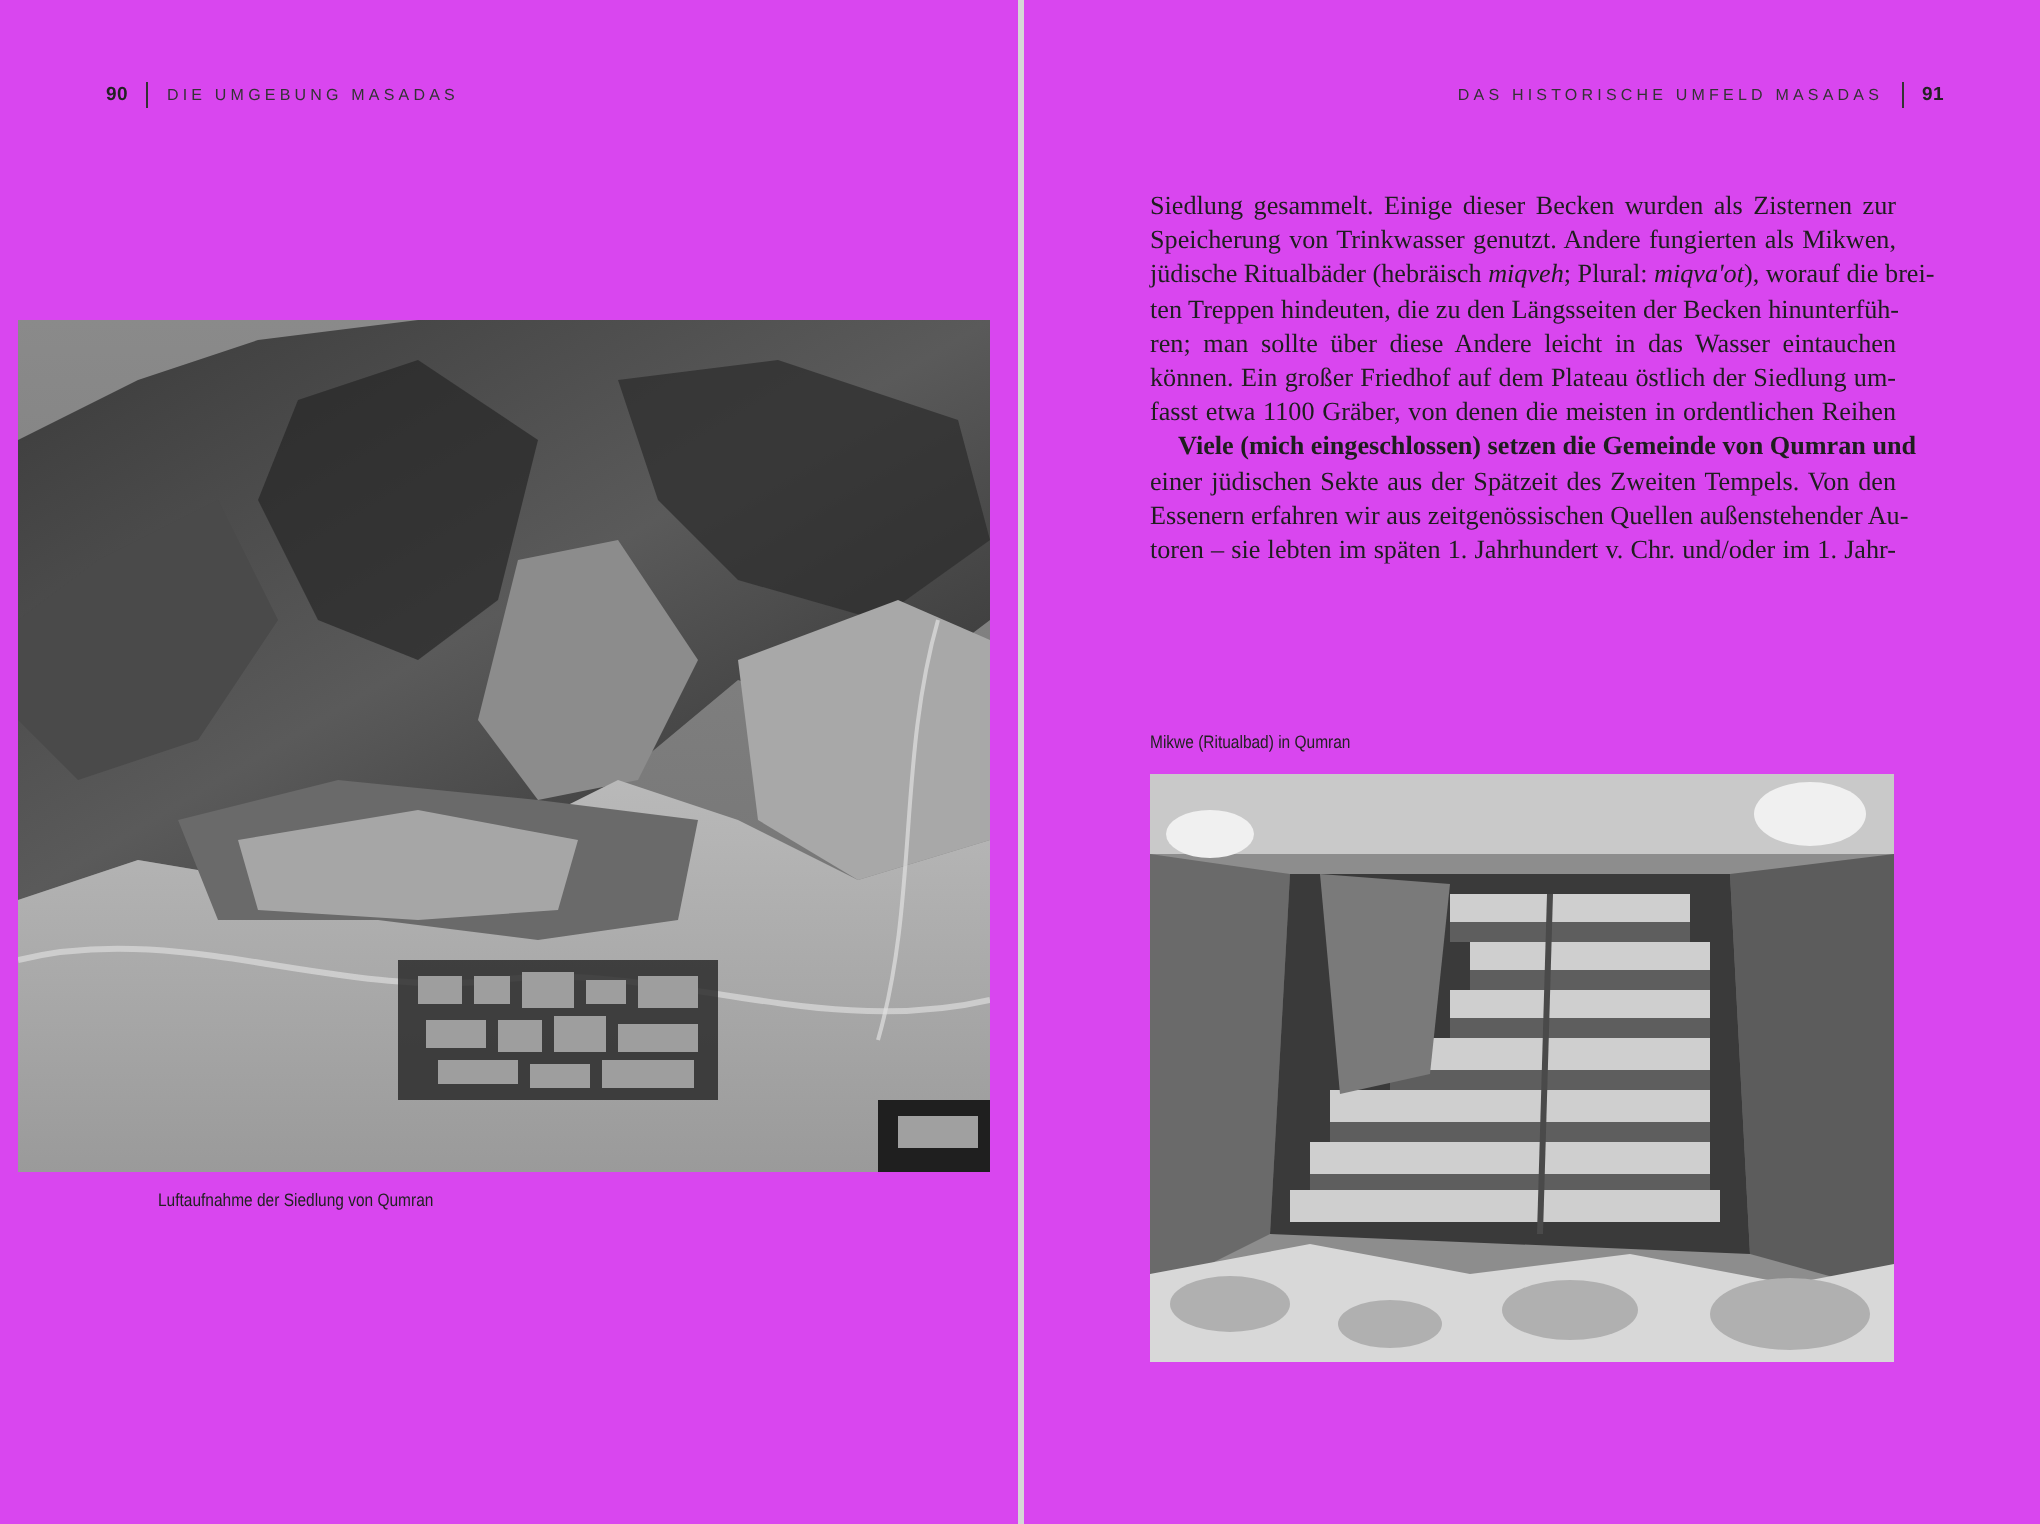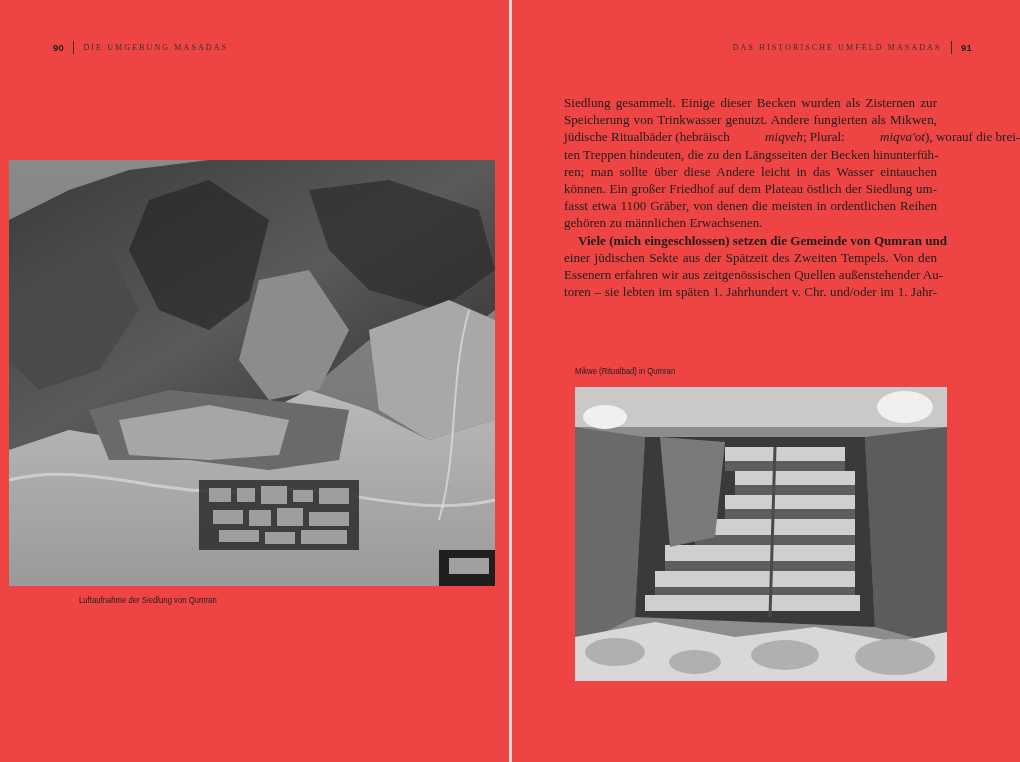--- a/index.html
+++ b/index.html
@@ -1,44 +1,44 @@
 <!DOCTYPE html>
 <html><head>
 <meta charset="utf-8">
 <style>
   * { box-sizing: border-box; margin: 0; padding: 0; }
   html, body { width: 1020px; height: 762px; background: #ffffff; overflow: hidden; }
   body { position: relative; font-family: "Liberation Serif", "DejaVu Serif", serif; color: #222; }
 
-  .page { position: absolute; top: 0; height: 762px; background: #ef4444; }
+  .page { position: absolute; top: 0; height: 762px; background: #d946ef; }
   .page-left { left: 0; width: 510px; }
   .page-right { left: 512px; width: 508px; }
   .gutter { position: absolute; left: 509px; top: 0; width: 3px; height: 762px; background: #d6d6d6; }
 
   .running-head { position: absolute; top: 40px; display: flex; align-items: center; height: 14px; }
   .rh-left { left: 53px; }
   .rh-right { right: 48px; }
   .folio { font-family: "Liberation Sans", "DejaVu Sans", sans-serif; font-weight: bold; font-size: 9.5px; color: #222; letter-spacing: 0.2px; }
   .rh-bar { width: 1.5px; height: 13px; background: #333; margin: 0 9px; }
-  .rh-title { font-family: Liberation Serif, serif; font-size: 8px; letter-spacing: 2.1px; color: #333; text-transform: uppercase; }
+  .rh-title { font-family: Liberation Sans, sans-serif; font-size: 8px; letter-spacing: 2.1px; color: #333; text-transform: uppercase; }
 
   .photo { position: absolute; overflow: hidden; background: #777; }
   .photo svg { display: block; width: 100%; height: 100%; }
   .photo-left { left: 9px; top: 160px; width: 486px; height: 426px; }
   .photo-right { left: 63px; top: 387px; width: 372px; height: 294px; }
 
   .caption { position: absolute; font-family: "Liberation Sans", "DejaVu Sans", sans-serif; font-size: 9px; color: #222; transform: scaleX(0.86); transform-origin: left center; white-space: nowrap; }
   .caption-left { left: 79px; top: 595px; }
   .caption-right { left: 63px; top: 366px; }
 
-  .body-text { position: absolute; left: 52px; top: 94px; width: 373px; font-size: 13.1px; line-height: 17.2px; color: #1e1e1e; }
+  .body-text { position: absolute; left: 63px; top: 94px; width: 373px; font-size: 13.1px; line-height: 17.2px; color: #1e1e1e; }
   .body-text .line { display: block; white-space: nowrap; text-align: justify; text-align-last: justify; height: 17.2px; }
   .body-text .line.last { text-align-last: left; }
   .body-text .line.indent { padding-left: 14px; font-weight: bold; }
-  .body-text em { font-style: italic; margin-left: 32px; }
+  .body-text em { font-style: italic; }
 </style>
 </head>
 <body>
 
 <div class="page page-left">
   <div class="running-head rh-left">
     <span class="folio">90</span>
     <span class="rh-bar"></span>
     <span class="rh-title">DIE UMGEBUNG MASADAS</span>
   </div>
@@ -107,21 +107,20 @@
   </div>
 
   <div class="body-text">
     <span class="line">Siedlung gesammelt. Einige dieser Becken wurden als Zisternen zur</span>
     <span class="line">Speicherung von Trinkwasser genutzt. Andere fungierten als Mikwen,</span>
     <span class="line"><span>jüdische Ritualbäder (hebräisch </span><em>miqveh</em><span>; Plural: </span><em>miqva'ot</em><span>), worauf die brei-</span></span>
     <span class="line">ten Treppen hindeuten, die zu den Längsseiten der Becken hinunterfüh-</span>
     <span class="line">ren; man sollte über diese Andere leicht in das Wasser eintauchen</span>
     <span class="line">können. Ein großer Friedhof auf dem Plateau östlich der Siedlung um-</span>
     <span class="line">fasst etwa 1100 Gräber, von denen die meisten in ordentlichen Reihen</span>
-    <span class="line last">gehören zu männlichen Erwachsenen.</span>
     <span class="line indent">Viele (mich eingeschlossen) setzen die Gemeinde von Qumran und</span>
     <span class="line">einer jüdischen Sekte aus der Spätzeit des Zweiten Tempels. Von den</span>
     <span class="line">Essenern erfahren wir aus zeitgenössischen Quellen außenstehender Au-</span>
     <span class="line">toren – sie lebten im späten 1. Jahrhundert v. Chr. und/oder im 1. Jahr-</span>
   </div>
 
   <div class="caption caption-right">Mikwe (Ritualbad) in Qumran</div>
 
   <div class="photo photo-right" title="Black-and-white photograph of stone steps descending into an excavated ritual bath">
     <svg viewBox="0 0 372 294" preserveAspectRatio="none">

